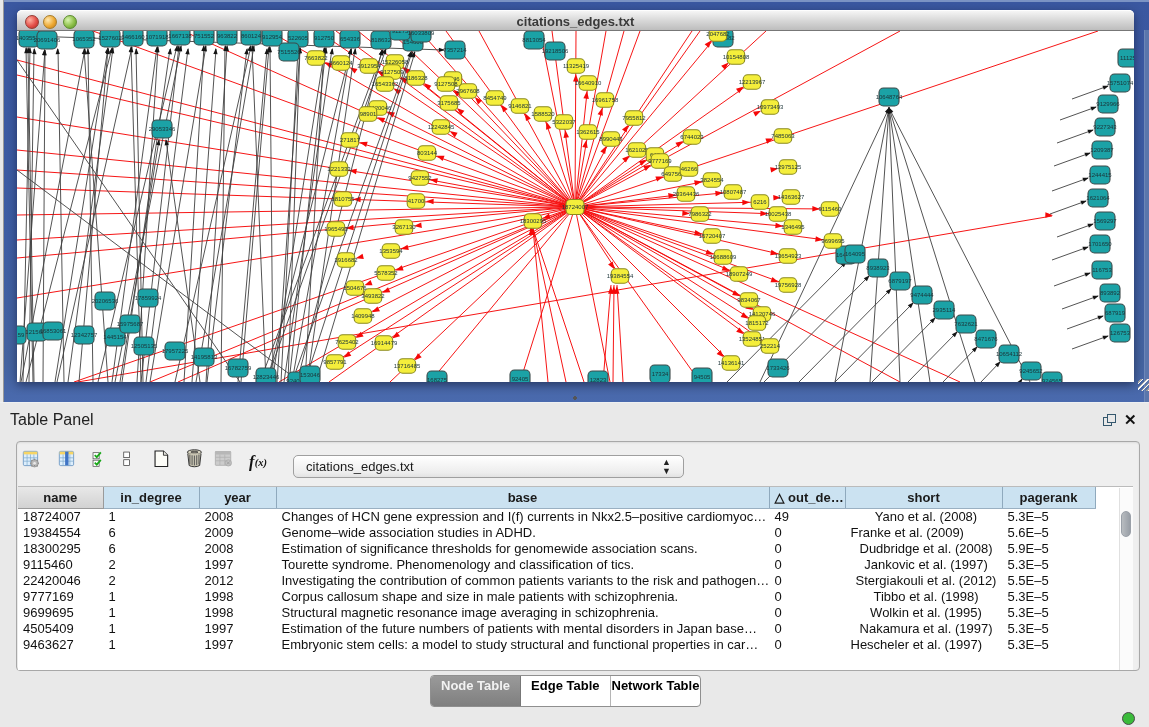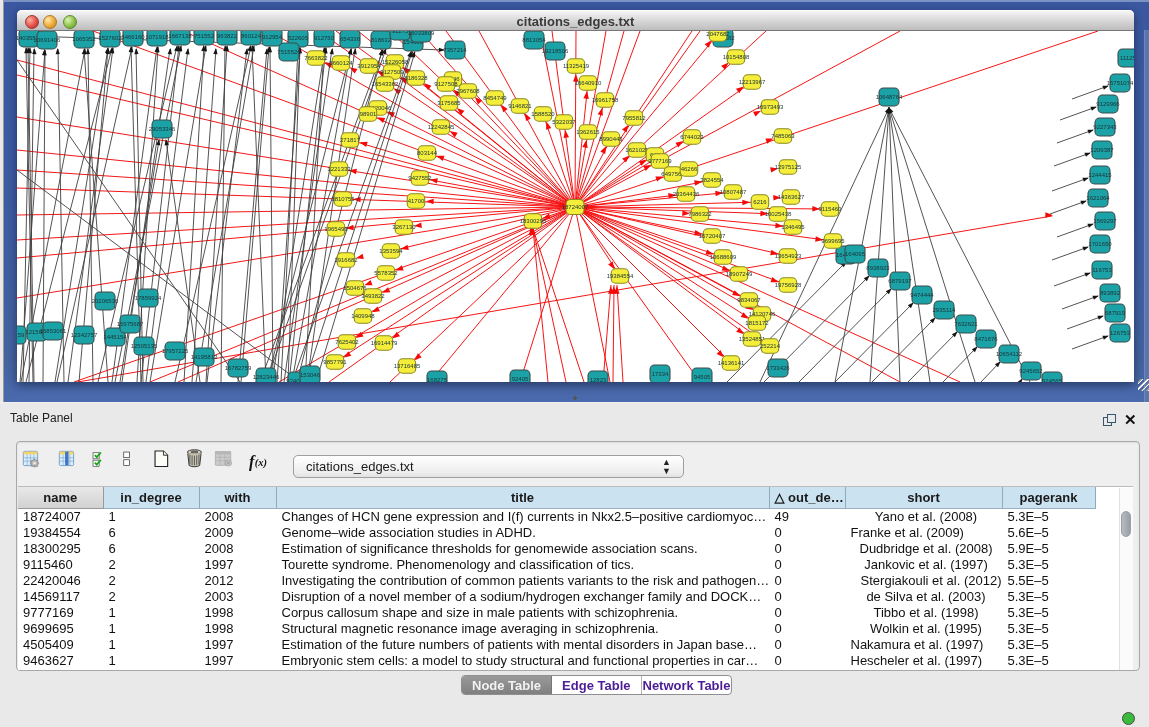--- a/index.html
+++ b/index.html
@@ -9,37 +9,37 @@
 #gwin{position:absolute;left:17px;top:10px;width:1117px;height:372px;border-radius:5px 5px 0 0;box-shadow:0 3px 10px rgba(0,0,20,.45);background:#fff;}
 #gtitle{position:absolute;left:0;top:0;width:1117px;height:21px;background:linear-gradient(#f5f5f5,#d8d8d8 50%,#bdbdbd);border-bottom:1px solid #777;border-radius:5px 5px 0 0;border-top:1px solid #fdfdfd;}
 #gtitle .t{position:absolute;left:0;right:0;top:3px;text-align:center;font-size:13px;font-weight:bold;color:#3a3a3a;}
 .tl{position:absolute;top:4px;width:14px;height:14px;border-radius:50%;}
 #tlr{left:8px;background:radial-gradient(circle at 4px 4px,#ffb0a0,#e4504a 55%,#b02820);border:1px solid #963c34;}
 #tly{left:26px;background:radial-gradient(circle at 4px 4px,#ffe8b0,#eda933 55%,#c07818);border:1px solid #a87c28;}
 #tlg{left:46px;background:radial-gradient(circle at 4px 4px,#d8f4b0,#8ec04a 55%,#569025);border:1px solid #5c8c30;}
 #grip{position:absolute;left:1121px;top:369px;width:12px;height:12px;background:
  repeating-linear-gradient(135deg,transparent 0 2px,#9a9a9a 2px 3px,#f8f8f8 3px 4px);}
 #tablepanel{position:absolute;left:0;top:402px;width:1149px;height:325px;background:#e9e9e9;border-top:1px solid #eef0f2;}
-#tp-h{position:absolute;left:10px;top:8px;font-size:12px;color:#222;}
+#tp-h{position:absolute;left:10px;top:8px;font-size:16px;color:#222;}
 #tp-float{position:absolute;left:1103px;top:11px;width:13px;height:12px;}
 #tp-x{position:absolute;left:1124px;top:8px;font-size:15px;font-weight:bold;color:#111;}
 #container{position:absolute;left:16px;top:38px;width:1124px;height:230px;background:#efefef;border:1px solid #a8a8a8;border-radius:4px;box-shadow:inset 0 1px 2px rgba(0,0,0,.08);}
 #toolbar{position:absolute;left:4px;top:4px;width:1114px;height:36px;}
 #combo{position:absolute;left:272px;top:9px;width:391px;height:23px;background:linear-gradient(#ffffff,#ededed 80%,#e2e2e2);border:1px solid #9f9f9f;border-radius:5px;font-size:13px;color:#1a1a1a;line-height:21px;padding-left:12px;}
 #combo .arr{position:absolute;right:12px;top:2px;font-size:9px;color:#222;line-height:9px;text-align:center;}
 #tbl{position:absolute;left:1px;top:44px;width:1115px;height:184px;background:#fff;overflow:hidden;border-top:1px solid #bbb;}
 table{border-collapse:collapse;table-layout:fixed;width:1103px;font-size:13px;color:#111;}
 th{height:21px;font-weight:bold;background:#cbe2f1;border-right:1px solid #8fa9bd;border-bottom:1px solid #9ab0c2;font-size:13px;color:#1a1a1a;}
 th.gray{background:linear-gradient(#e8e8e8,#d2d2d2);border-right:1px solid #9a9a9a;border-bottom:1px solid #9a9a9a;}
 td{height:16px;padding:0 0 0 5px;white-space:nowrap;overflow:hidden;border-right:1px solid #e4e4e4;}
 tr.r td{border-right:1px solid transparent;}
 #scrollv{position:absolute;right:0px;top:1px;width:14px;height:182px;background:#fbfbfb;border-left:1px solid #e0e0e0;}
 #scrollv .thumb{position:absolute;left:1px;top:23px;width:10px;height:26px;border-radius:5px;background:linear-gradient(90deg,#b8bcc0,#989ea6);border:1px solid #9aa0a8;}
-#tabs{position:absolute;left:430px;top:272px;height:20px;display:flex;border:1px solid #8f8f8f;border-radius:4px;overflow:hidden;background:#fff;margin-left:31px;}
-#tabs div{padding:0 10px;font-size:13px;font-weight:bold;color:#4c1d95;line-height:19px;border-right:1px solid #b5b5b5;}
+#tabs{position:absolute;left:430px;top:272px;height:32px;display:flex;border:1px solid #8f8f8f;border-radius:4px;overflow:hidden;background:#fff;}
+#tabs div{padding:0 10px;font-size:13px;font-weight:bold;color:#000000;line-height:19px;border-right:1px solid #b5b5b5;}
 #tabs div.sel{background:linear-gradient(#9a9a9a,#7f7f7f);color:#f2f2f2;border-right:1px solid #777;}
 #tabs div:last-child{border-right:none;padding:0 1px;}
 #memory{position:absolute;left:1047px;top:311px;width:70px;text-align:center;font-size:11px;letter-spacing:.3px;color:#111;margin-top:40px;}
 #memled{position:absolute;left:1122px;top:309px;width:13px;height:13px;border-radius:50%;background:#3bbb3b;border:1.5px solid #4a4a4a;}
 </style></head><body>
 <div id="desktop">
 <div id="leftstrip"></div>
     <div style="position:absolute;left:571px;top:394px;width:9px;height:7px;background:radial-gradient(circle at 4px 4px,#555 0 2px,transparent 2px);"></div>
     <div style="position:absolute;right:0;top:30px;width:5px;height:372px;background:#5a76ac;border-left:1px solid #6d87b8;"></div>
 <div id="gwin">
@@ -1063,22 +1063,22 @@
             <col style="width:493px">
             <col style="width:76px">
             <col style="width:157px">
             <col style="width:93px">
             <col>
           </colgroup>
 <tbody>
             <tr>
               <th class="gray">name</th>
               <th>in_degree</th>
-              <th>with</th>
-              <th>title</th>
+              <th>year</th>
+              <th>base</th>
               <th style="text-align:left;padding-left:5px">△ out_de…</th>
               <th>short</th>
               <th>pagerank</th>
               <th style="background:#fff;border:none"></th>
             </tr>
 <tr class="r">
               <td>18724007</td>
               <td>1</td>
               <td>2008</td>
               <td>Changes of HCN gene expression and I(f) currents in Nkx2.5–positive cardiomyoc…</td>
@@ -1116,32 +1116,22 @@
               <td style="text-align:center">Jankovic et al. (1997)</td>
               <td>5.3E–5</td>
               <td></td>
             </tr>
 <tr class="r">
               <td>22420046</td>
               <td>2</td>
               <td>2012</td>
               <td>Investigating the contribution of common patients variants to the risk and pathogen…</td>
               <td>0</td>
-              <td style="text-align:right">Stergiakouli et al. (2012)</td>
+              <td style="text-align:center">Stergiakouli et al. (2012)</td>
               <td>5.5E–5</td>
-              <td></td>
-            </tr>
-<tr class="r">
-              <td>14569117</td>
-              <td>2</td>
-              <td>2003</td>
-              <td>Disruption of a novel member of a sodium/hydrogen exchanger family and DOCK…</td>
-              <td>0</td>
-              <td style="text-align:center">de Silva et al. (2003)</td>
-              <td>5.3E–5</td>
               <td></td>
             </tr>
 <tr class="r">
               <td>9777169</td>
               <td>1</td>
               <td>1998</td>
               <td>Corpus callosum shape and size in male patients with schizophrenia.</td>
               <td>0</td>
               <td style="text-align:center">Tibbo et al. (1998)</td>
               <td>5.3E–5</td>
@@ -1156,21 +1146,21 @@
               <td style="text-align:center">Wolkin et al. (1995)</td>
               <td>5.3E–5</td>
               <td></td>
             </tr>
 <tr class="r">
               <td>4505409</td>
               <td>1</td>
               <td>1997</td>
               <td>Estimation of the future numbers of patients with mental disorders in Japan base…</td>
               <td>0</td>
-              <td style="text-align:left">Nakamura et al. (1997)</td>
+              <td style="text-align:center">Nakamura et al. (1997)</td>
               <td>5.3E–5</td>
               <td></td>
             </tr>
 <tr class="r">
               <td>9463627</td>
               <td>1</td>
               <td>1997</td>
               <td>Embryonic stem cells: a model to study structural and functional properties in car…</td>
               <td>0</td>
               <td style="text-align:left">Hescheler et al. (1997)</td>

